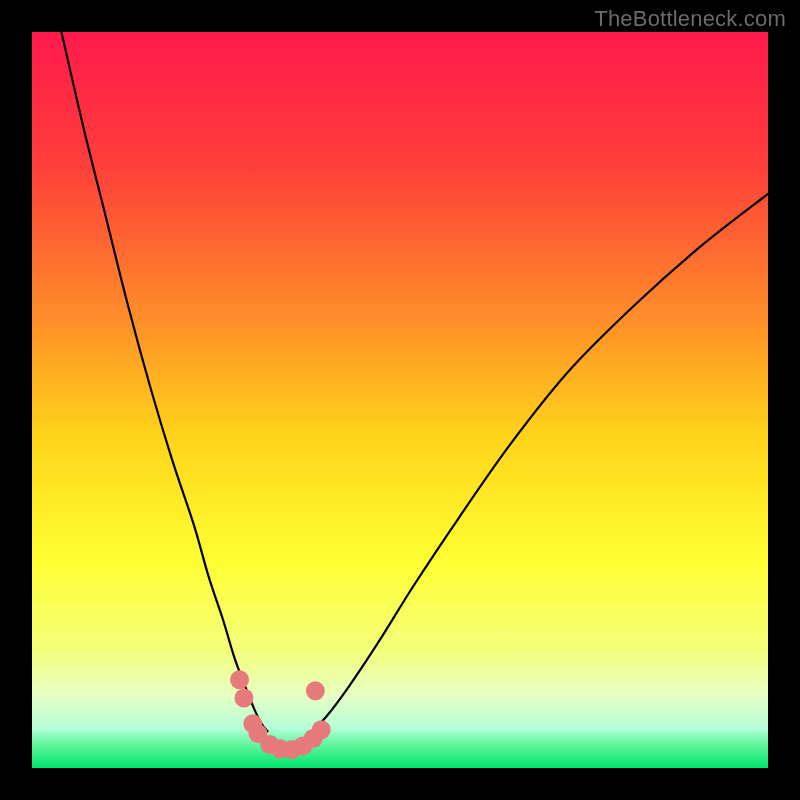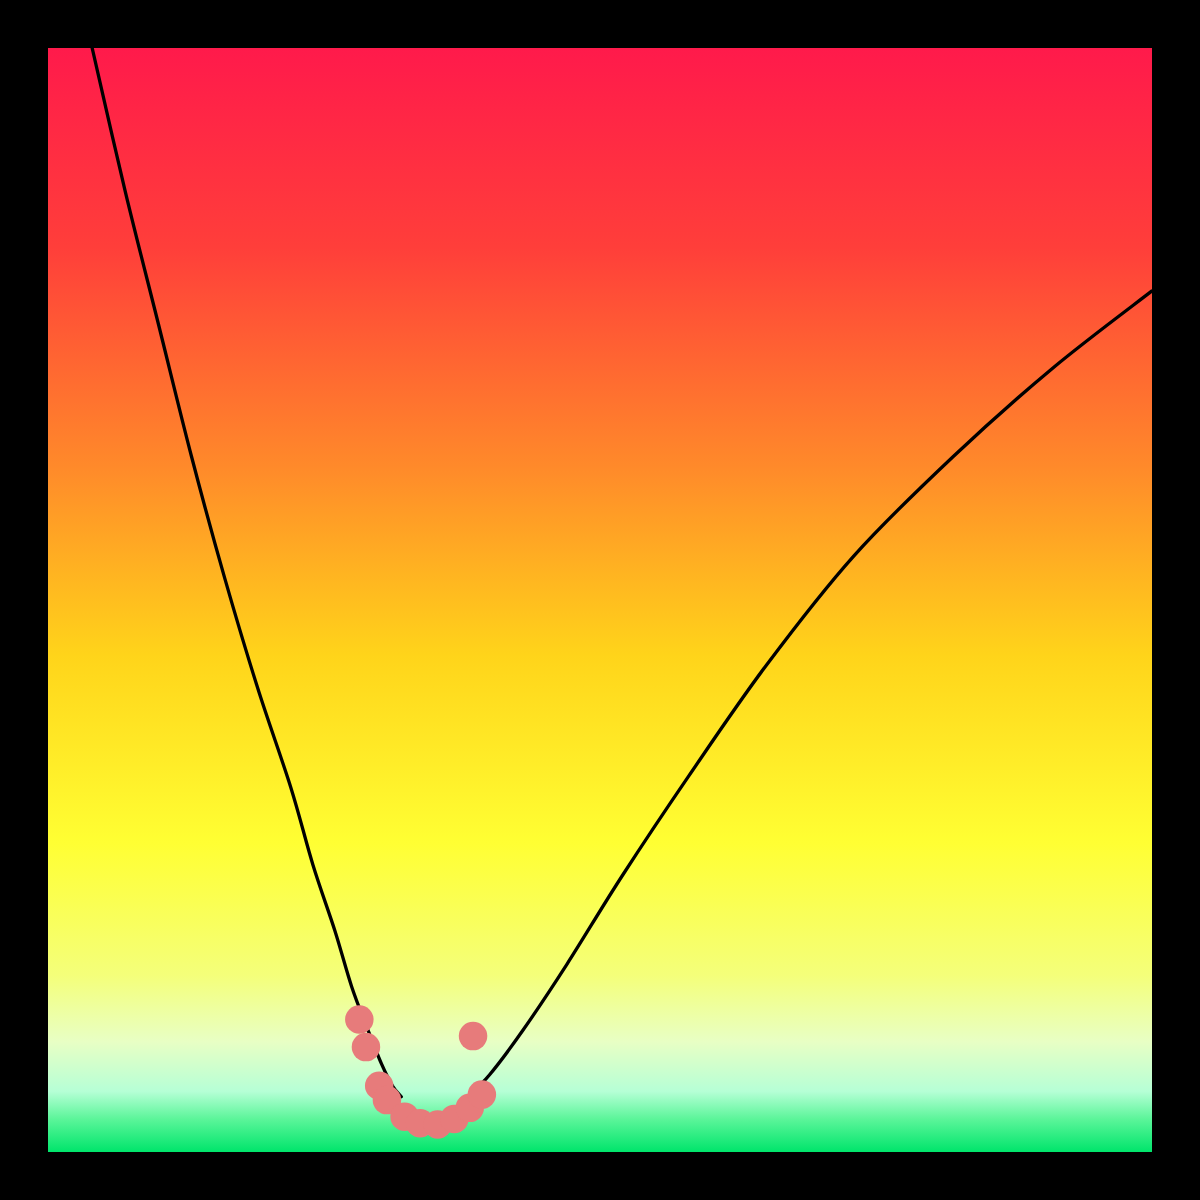--- a/index.html
+++ b/index.html
@@ -43,20 +43,21 @@
     font-weight: 500;
     letter-spacing: 0.2px;
     user-select: none;
   }
 </style>
 </head>
 <body>
 
 <div class="frame">
 
+  <div class="watermark">TheBottleneck.com</div>
 
   <div class="plot-area">
     <svg class="gradient-bg" viewBox="0 0 736 736" preserveAspectRatio="none">
       <defs>
         <linearGradient id="bg-grad" x1="0" y1="0" x2="0" y2="1">
             <stop offset="0%" stop-color="#ff1a4b"></stop>
             <stop offset="18%" stop-color="#ff3e3a"></stop>
             <stop offset="38%" stop-color="#ff8a2a"></stop>
             <stop offset="55.00000000000001%" stop-color="#ffd41a"></stop>
             <stop offset="72%" stop-color="#ffff33"></stop>

